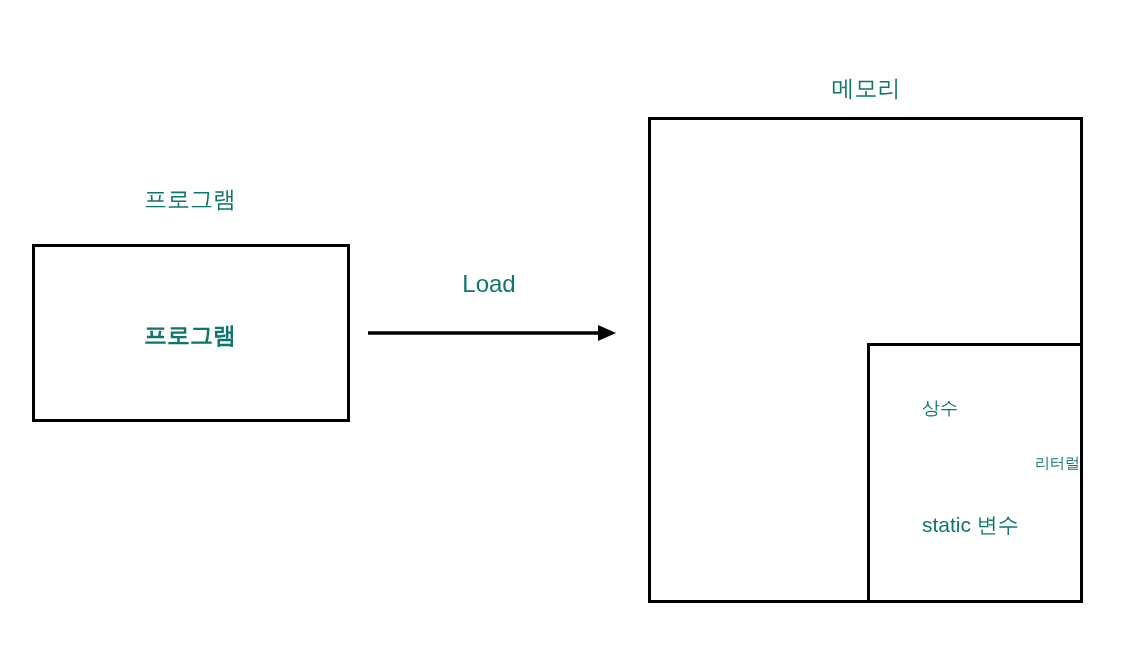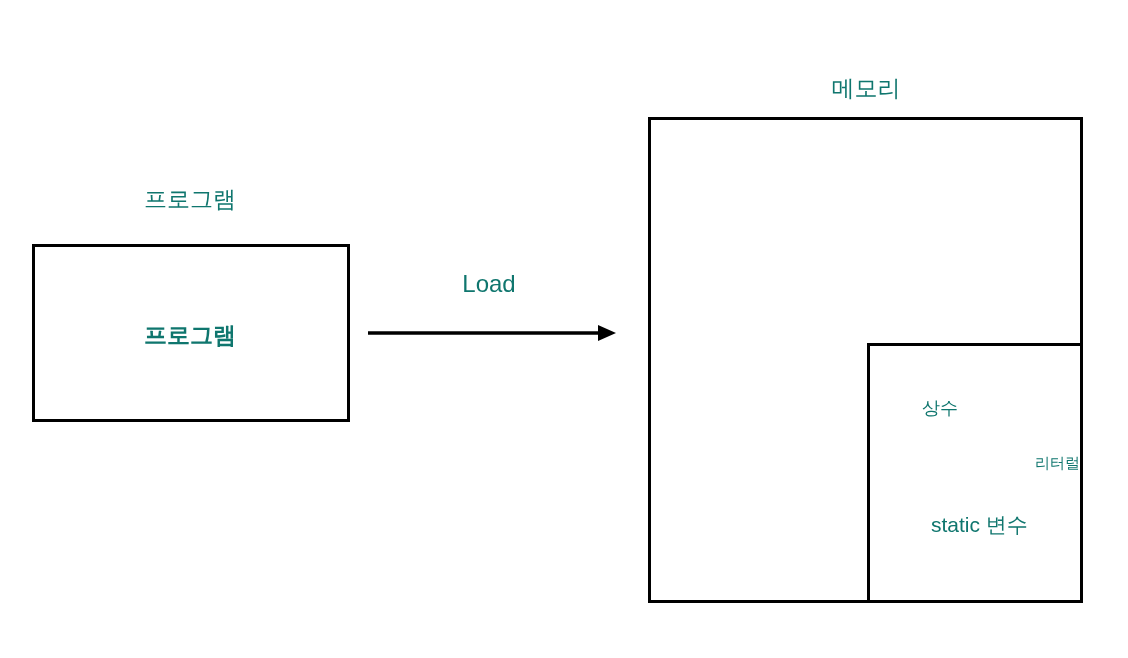--- a/index.html
+++ b/index.html
@@ -95,21 +95,20 @@
   #literal-label {
     left: 1064px;
     top: 462px;
     font-size: 15px;
     margin-left: 16px;
   }
   #static-var-label {
     left: 922px;
     top: 524px;
     font-size: 21px;
-    margin-left: 9px;
   }
   
   #load-arrow {
     position: absolute;
     left: 360px;
     top: 315px;
     width: 270px;
     height: 40px;
   }
 </style>

